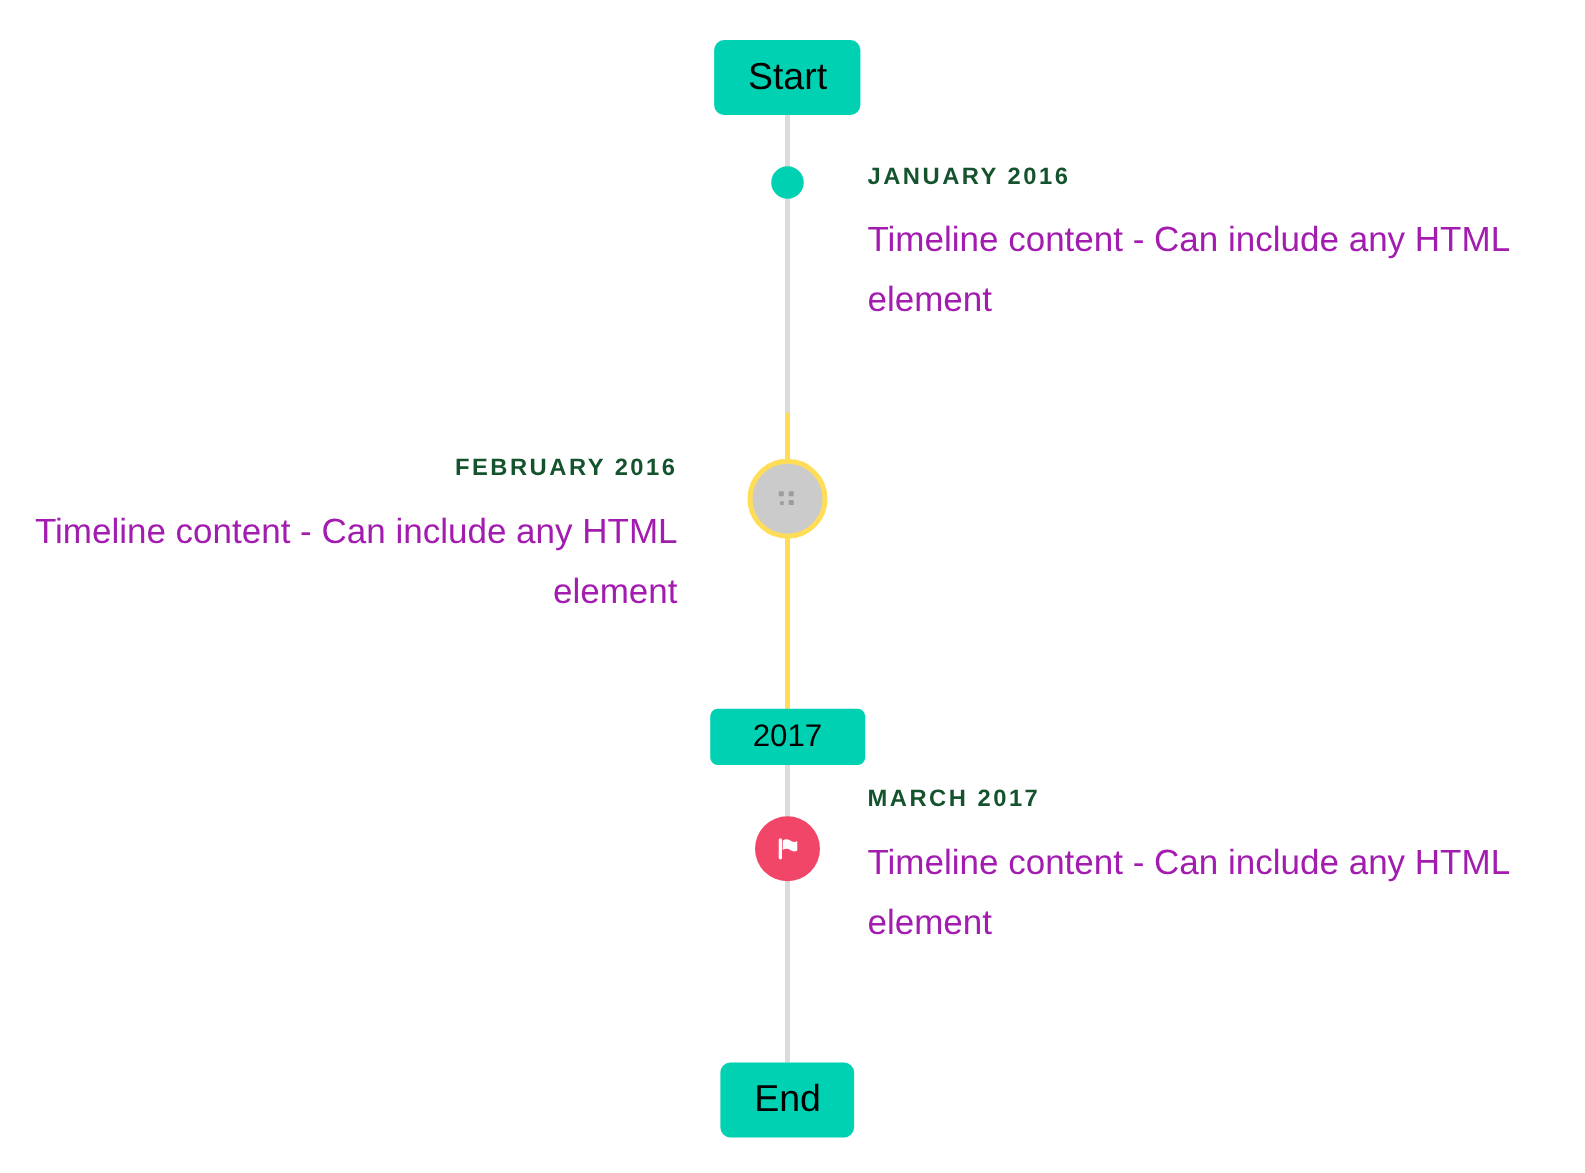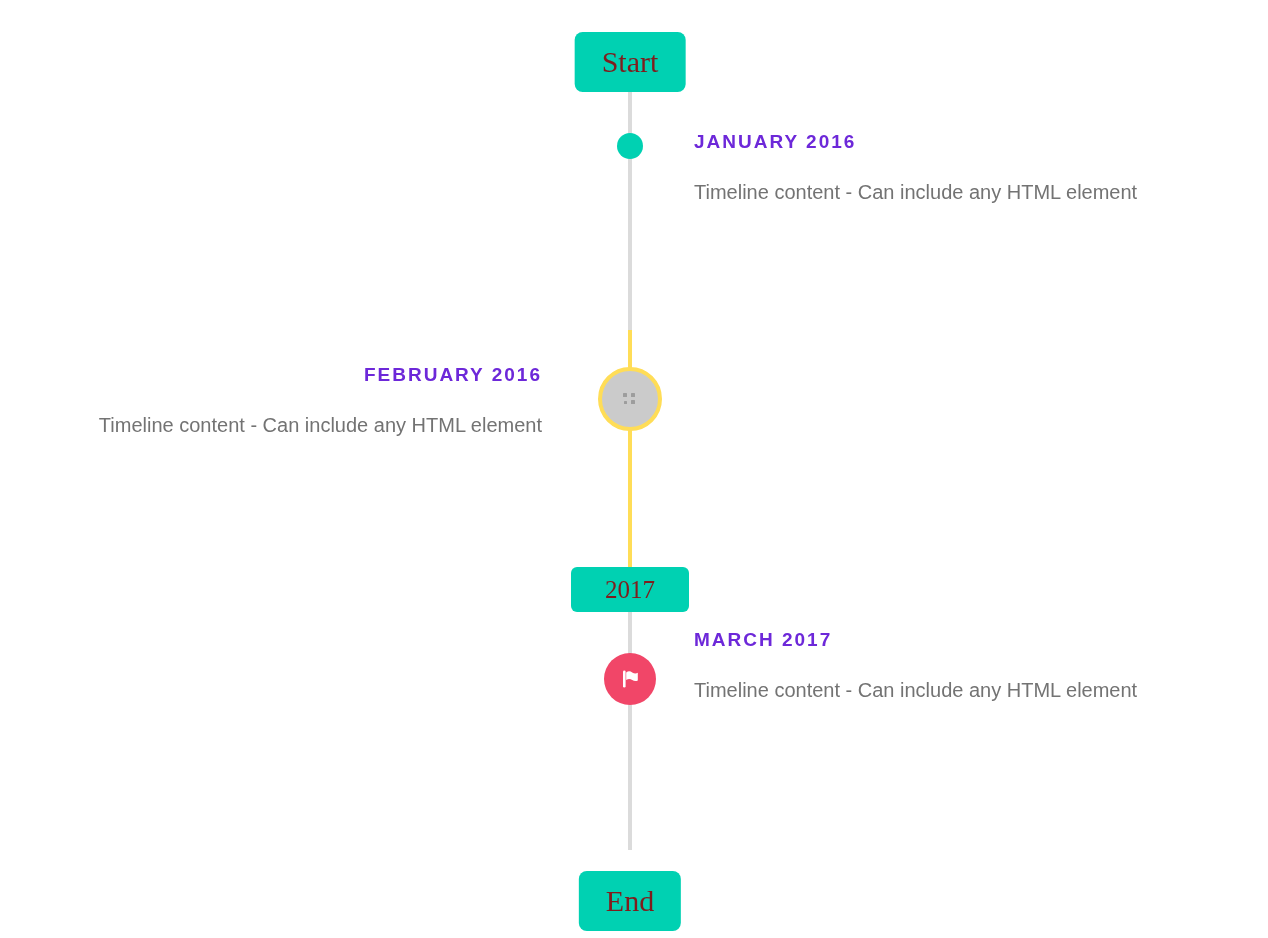--- a/index.html
+++ b/index.html
@@ -27,40 +27,39 @@
 
   
   .tl-tag {
     position: absolute;
     left: 630px;
     transform: translateX(-50%);
     display: flex;
     align-items: center;
     justify-content: center;
     background: #00d1b2;
-    color: #7f1d1d;
+    color: #000000;
     white-space: nowrap;
     box-sizing: border-box;
-    font-family: Liberation Serif, serif;
   }
   .tl-tag.big {
     height: 60px;
     padding: 0 27px;
     border-radius: 8px;
     font-size: 30px;
   }
   .tl-tag.small {
     height: 45px;
     padding: 0 34px;
     border-radius: 6px;
     font-size: 25px;
   }
   .tag-start { top: 32px; }
   .tag-2017  { top: 567px; }
-  .tag-end   { top: 871px; }
+  .tag-end   { top: 850px; }
 
   
   .marker {
     position: absolute;
     left: 630px;
     transform: translateX(-50%);
     border-radius: 50%;
     display: flex;
     align-items: center;
     justify-content: center;
@@ -92,28 +91,28 @@
     width: 560px;
     color: #4a4a4a;
   }
   .content.right { left: 694px; text-align: left; }
   .content.left  { right: 726px; text-align: right; }
   .content .date {
     font-size: 19px;
     font-weight: 700;
     letter-spacing: 2px;
     line-height: 24px;
-    color: #6d28d9;
+    color: #14532d;
     text-transform: uppercase;
   }
   .content .body {
     margin-top: 14px;
-    font-size: 20px;
+    font-size: 28px;
     line-height: 48px;
-    color: #737373;
+    color: #a21caf;
   }
   .item-jan { top: 130px; }
   .item-feb { top: 363px; }
   .item-mar { top: 628px; }
 
   .icon-wrap { display: flex; align-items: center; justify-content: center; }
 </style>
 </head>
 <body>
 

